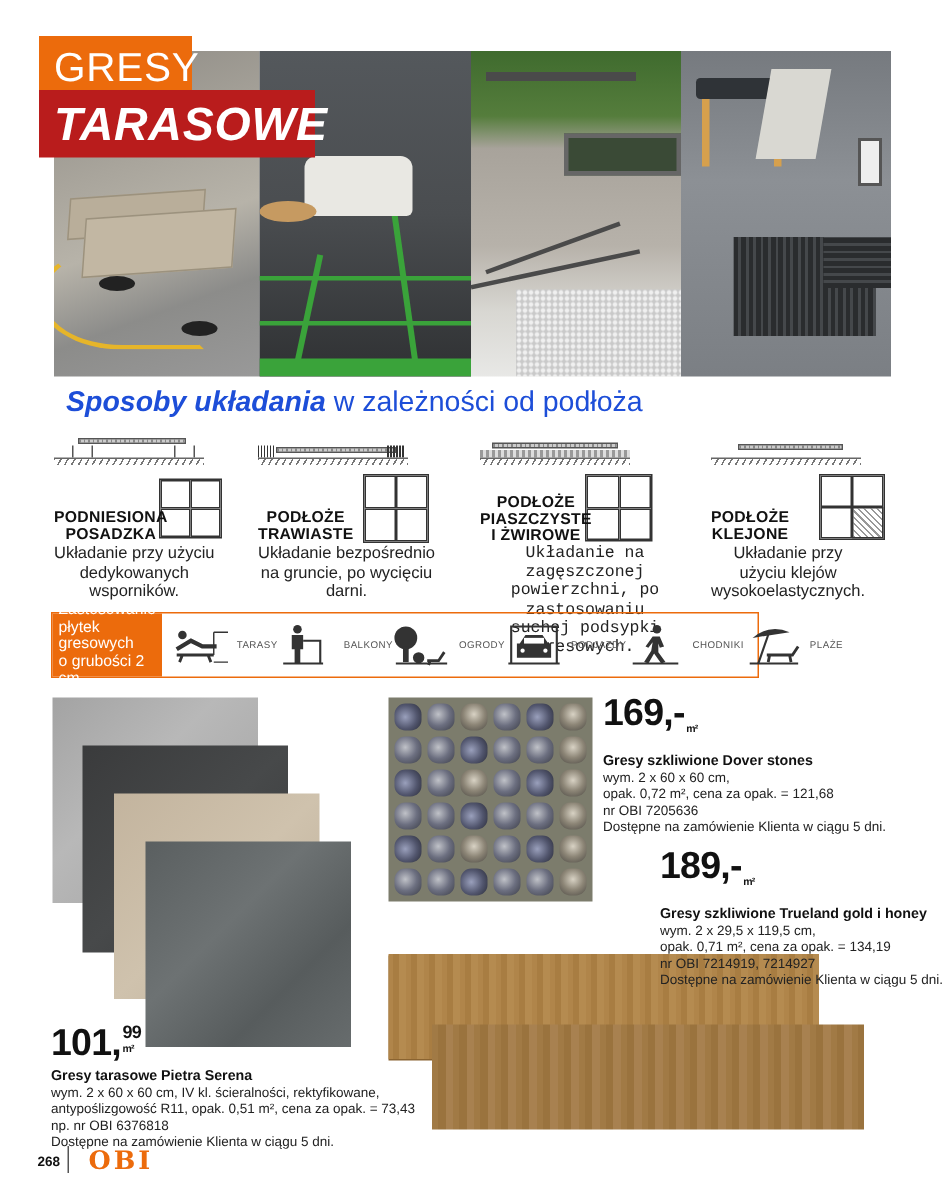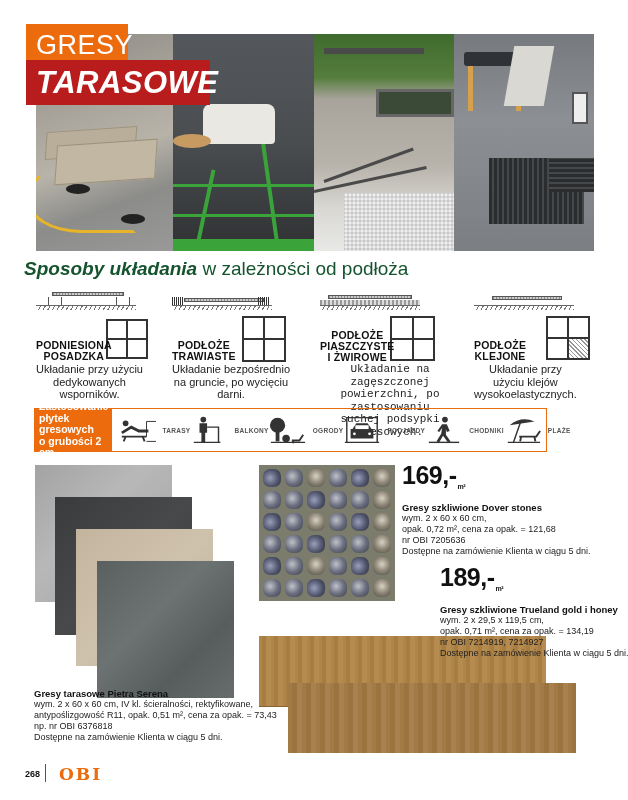--- a/index.html
+++ b/index.html
@@ -33,39 +33,39 @@
   .p4 .blanket { position:absolute; left:55px; top:12px; width:40px; height:60px; background:#d9d8d2; transform: skew(-10deg); }
   .p4 .adhesive { position:absolute; left:35px; top:124px; width:95px; height:66px; background: repeating-linear-gradient(90deg,#2a2c2e 0 3px,#45484b 3px 5px); }
   .p4 .adh2 { position:absolute; left:95px; top:124px; width:45px; height:34px; background: repeating-linear-gradient(0deg,#2a2c2e 0 3px,#45484b 3px 5px); }
   .p4 .lantern { position:absolute; right:6px; top:58px; width:16px; height:32px; border:2px solid #555; background:#eee; }
 
   
   .title-top { left: 26px; top: 24px; background: #ec6b0c; color: #fff; padding: 6px 10px 2px 10px; font-size: 27px; letter-spacing: 0.5px; font-family: "Liberation Sans", sans-serif; font-weight: normal; width: 102px; height: 38px; line-height: 30px; }
   .title-bottom { left: 26px; top: 60px; background: #b91c1c; color: #fff; padding: 4px 10px; font-size: 31px; font-weight: bold; font-style: italic; height: 45px; line-height: 38px; letter-spacing: 0.5px; width: 184px; }
 
   
-  .section-heading { left: 24px; top: 258px; font-size: 19px; color: #14532d; white-space: nowrap; }
+  .section-heading { left: 44px; top: 258px; font-size: 19px; color: #1d4ed8; white-space: nowrap; }
   .section-heading b { font-style: italic; font-weight: bold; }
 
   
   .method { top: 290px; width: 140px; text-align: center; }
   .diagram { height: 20px; width: 100px; position: relative; }
   .ground { position:absolute; left:0; bottom:0; width:100%; height:5px; background: repeating-linear-gradient(-60deg,#777 0 1px,transparent 1px 4px); border-top:1px solid #666; }
   .tile-bar { position:absolute; height:4px; background: repeating-linear-gradient(90deg,#888 0 1px,#ccc 1px 3px); border:1px solid #555; }
   .support { position:absolute; bottom:5px; width:14px; height:8px; border-left:1px solid #555; border-right:1px solid #555; }
   .grass-tuft { position:absolute; bottom:5px; width:12px; height:8px; background: repeating-linear-gradient(90deg,#333 0 1px,transparent 1px 2px); }
   .sand { position:absolute; bottom:5px; left:0; width:100%; height:5px; background: repeating-linear-gradient(90deg,#999 0 2px,#ddd 2px 4px); }
 
   .grid4 { position:absolute; border:1px solid #333; display:grid; grid-template-columns:1fr 1fr; grid-template-rows:1fr 1fr; }
   .grid4 span { border:0.5px solid #333; background:#fff; }
   .method-title { position:absolute; font-weight:bold; font-size:10.5px; line-height:11px; color:#111; letter-spacing:0.2px; }
   .method-desc { position:absolute; font-size:11px; line-height:12.5px; color:#222; }
 
   
-  .usage { left: 34px; top: 408px; width: 513px; height: 44px; border: 1.5px solid #ec6b0c; display: flex; align-items: center; font-weight: bold; }
+  .usage { left: 34px; top: 408px; width: 472px; height: 44px; border: 1.5px solid #ec6b0c; display: flex; align-items: center; }
   .usage-label { width: 80px; height: 100%; background: #ec6b0c; color: #fff; font-size: 10.5px; line-height: 11.5px; padding: 3px 4px; display: flex; align-items: center; }
   .usage-items { flex: 1; display: flex; align-items: center; justify-content: space-around; padding: 0 6px; height: 100%; }
   .usage-item { display: flex; align-items: center; gap: 6px; }
   .usage-icon { width: 38px; height: 30px; position: relative; }
   .usage-text { font-size: 6.5px; color: #555; letter-spacing: 0.3px; }
 
   
   .tile { position: absolute; }
   .t1 { left: 35px; top: 465px; width: 137px; height: 137px; background: linear-gradient(135deg,#a3a3a3,#b8b8b8 40%,#a0a0a0); }
   .t2 { left: 55px; top: 497px; width: 137px; height: 138px; background: linear-gradient(135deg,#3a3b3c,#47494a 50%,#38393a); }
@@ -367,20 +367,28 @@
       <span class="price-suffix">m²</span>
   </div>
   <div class="prod-name" style="margin-top:3px;">Gresy szkliwione Trueland gold i honey</div>
   <div class="prod-line">wym. 2 x 29,5 x 119,5 cm,</div>
   <div class="prod-line">opak. 0,71 m², cena za opak. = 134,19</div>
   <div class="prod-line">nr OBI 7214919, 7214927</div>
   <div class="prod-line">Dostępne na zamówienie Klienta w ciągu 5 dni.</div>
 </div>
 
 <div class="abs" style="left:34px;top:683px;">
+  <div class="price-main">
+    <span>101</span>
+      <span>,</span>
+    <span class="price-cents">
+      <span>99</span>
+      <span class="unit">m²</span>
+    </span>
+  </div>
   <div class="prod-name" style="margin-top:5px;">Gresy tarasowe Pietra Serena</div>
   <div class="prod-line">wym. 2 x 60 x 60 cm, IV kl. ścieralności, rektyfikowane,</div>
   <div class="prod-line">antypoślizgowość R11, opak. 0,51 m², cena za opak. = 73,43</div>
   <div class="prod-line">np. nr OBI 6376818</div>
   <div class="prod-line">Dostępne na zamówienie Klienta w ciągu 5 dni.</div>
 </div>
 
 <div class="abs page-num">268</div>
 <div class="abs page-divider"></div>
 <div class="abs logo">OBI</div>

